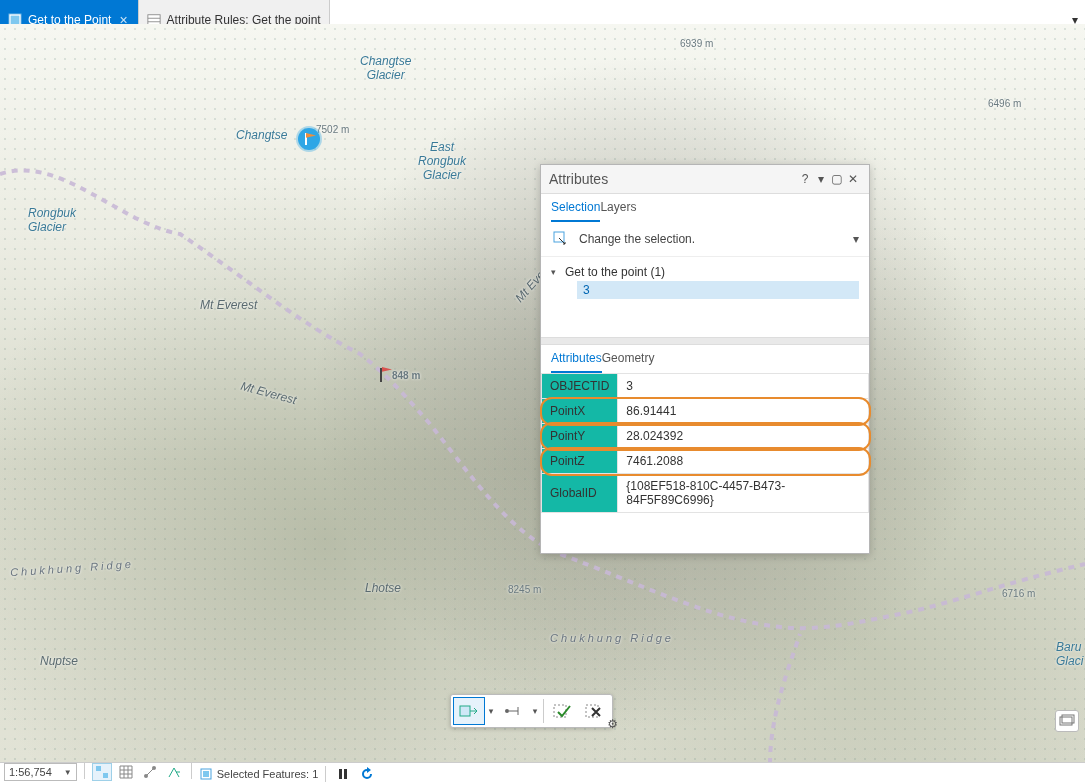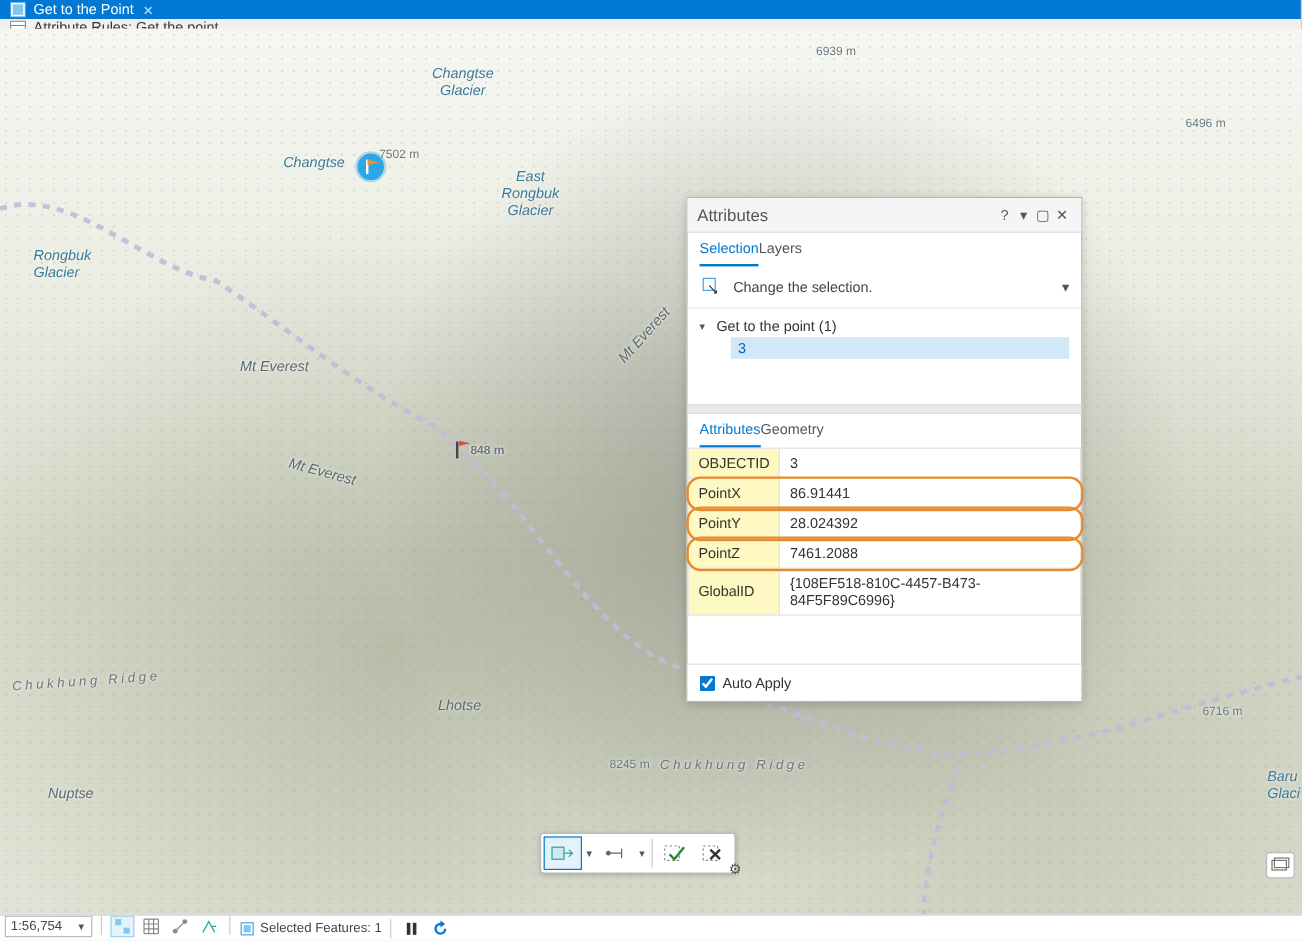--- a/index.html
+++ b/index.html
@@ -15,21 +15,20 @@
   }
 
   
   .tab-bar {
     height: 40px;
     background: #fff;
     border-bottom: 1px solid #ddd;
     display: flex;
     align-items: stretch;
     position: relative;
-    flex-direction: column;
   }
   .tab {
     display: flex;
     align-items: center;
     padding: 0 8px;
     gap: 6px;
     border-right: 1px solid #ccc;
     background: #f0f0f0;
     cursor: pointer;
     font-size: 12px;
@@ -98,21 +97,21 @@
   }
   .flag-marker .pole { position: absolute; left: 4px; top: 4px; width: 2px; height: 14px; background: #444; }
   .flag-marker .flag { position: absolute; left: 6px; top: 3px; width: 10px; height: 8px; background: #d9534f; clip-path: polygon(0 0, 100% 30%, 0 60%); }
   .flag-marker.blue-circle { width: 22px; height: 22px; border-radius: 50%; background: #2ea6e6; box-shadow: 0 0 0 2px rgba(46,166,230,0.35);}
   .flag-marker.blue-circle .flag { background: #ee8f3e; left: 8px; top: 5px;}
   .flag-marker.blue-circle .pole { left: 7px; top: 5px; height: 12px; background: #fff; }
 
   
   .attributes-panel {
     position: absolute;
-    left: 572px; top: 140px;
+    left: 540px; top: 140px;
     width: 330px;
     background: #fff;
     border: 1px solid #b5b5b5;
     box-shadow: 0 2px 8px rgba(0,0,0,0.2);
     display: flex;
     flex-direction: column;
   }
   .attr-titlebar {
     display: flex; align-items: center;
     padding: 6px 8px;
@@ -155,21 +154,21 @@
     width: 100%;
     border-collapse: collapse;
   }
   .attr-table td {
     border: 1px solid #e3e3e3;
     padding: 5px 8px;
     font-size: 12px;
     color: #333;
     background: #fff;
   }
-  .attr-table td:first-child { width: 68px; background: #fef9c3; margin-top: 16px; }
+  .attr-table td:first-child { width: 68px; background: #14b8a6; margin-top: 16px; }
   .highlight-box {
     outline: 2px solid #e88b2e;
     border-radius: 10px;
   }
   .attr-footer {
     padding: 8px 10px;
     border-top: 1px solid #e0e0e0;
     display: flex; align-items: center; gap: 6px;
     background: #fff;
   }
@@ -277,21 +276,21 @@
   <span class="map-label" style="left:418px; top:116px; text-align:center;">East
 Rongbuk
 Glacier</span>
   <span class="map-label" style="left:28px; top:182px;">Rongbuk
 Glacier</span>
   <span class="map-label dark" style="left:200px; top:274px;">Mt Everest</span>
   <span class="map-label dark" style="left:240px; top:362px; transform:rotate(15deg);">Mt Everest</span>
   <span class="map-label dark" style="left:508px; top:248px; transform:rotate(-48deg);">Mt Everest</span>
   <span class="map-label elev" style="left:392px; top:346px;font-weight:bold;">848 m</span>
   <span class="map-label dark" style="left:365px; top:557px;">Lhotse</span>
-  <span class="map-label elev" style="left:508px; top:560px;margin-top:48px;">8245 m</span>
+  <span class="map-label elev" style="left:508px; top:560px;">8245 m</span>
   <span class="map-label dark" style="left:40px; top:630px;">Nuptse</span>
   <span class="map-label ridge" style="left:10px; top:538px; transform:rotate(-4deg);">Chukhung Ridge</span>
   <span class="map-label ridge" style="left:550px; top:608px;">Chukhung Ridge</span>
   <span class="map-label elev" style="left:680px; top:14px;">6939 m</span>
   <span class="map-label elev" style="left:988px; top:74px;">6496 m</span>
   <span class="map-label elev" style="left:1002px; top:564px;">6716 m</span>
   <span class="map-label" style="left:1056px; top:616px;">Baru
 Glaci</span>
 
   <div class="flag-marker blue-circle" style="left:298px; top:104px;">
@@ -354,24 +353,20 @@
         <td>PointZ</td>
         <td>7461.2088</td>
       </tr>
       <tr>
         <td>GlobalID</td>
         <td>{108EF518-810C-4457-B473-84F5F89C6996}</td>
       </tr>
     </tbody>
       </table>
     <div style="flex:1; min-height:40px;"></div>
-    <div class="attr-footer">
-      <input type="checkbox" checked="" style="">
-      <span>Auto Apply</span>
-    </div>
   </div>
 
   <div class="edit-toolbar">
     <div class="tool-btn active">
       <svg width="20" height="18" viewBox="0 0 20 18">
           <rect x="1" y="4" width="10" height="10" fill="#cfe8f7" stroke="#2a8"></rect>
           <path d="M11 9 L18 9 M15 6 L18 9 L15 12" stroke="#2a8" fill="none"></path>
         </svg>
     </div>
     <span class="tool-drop">▾</span>

